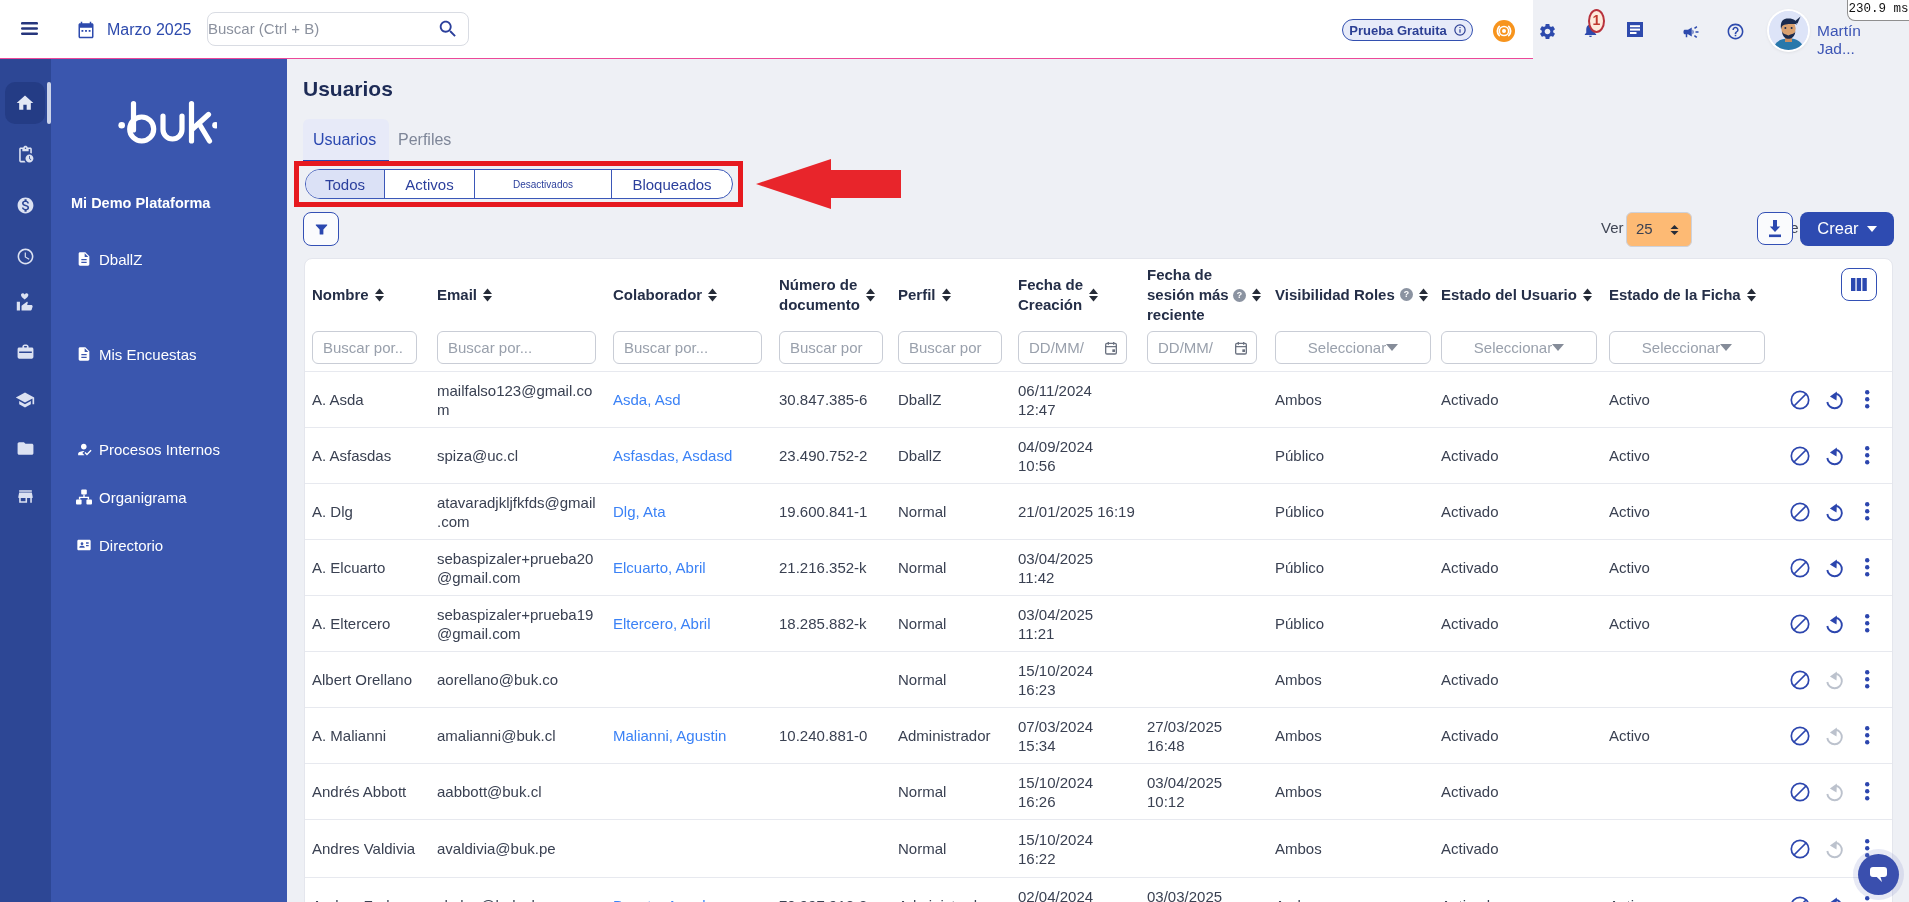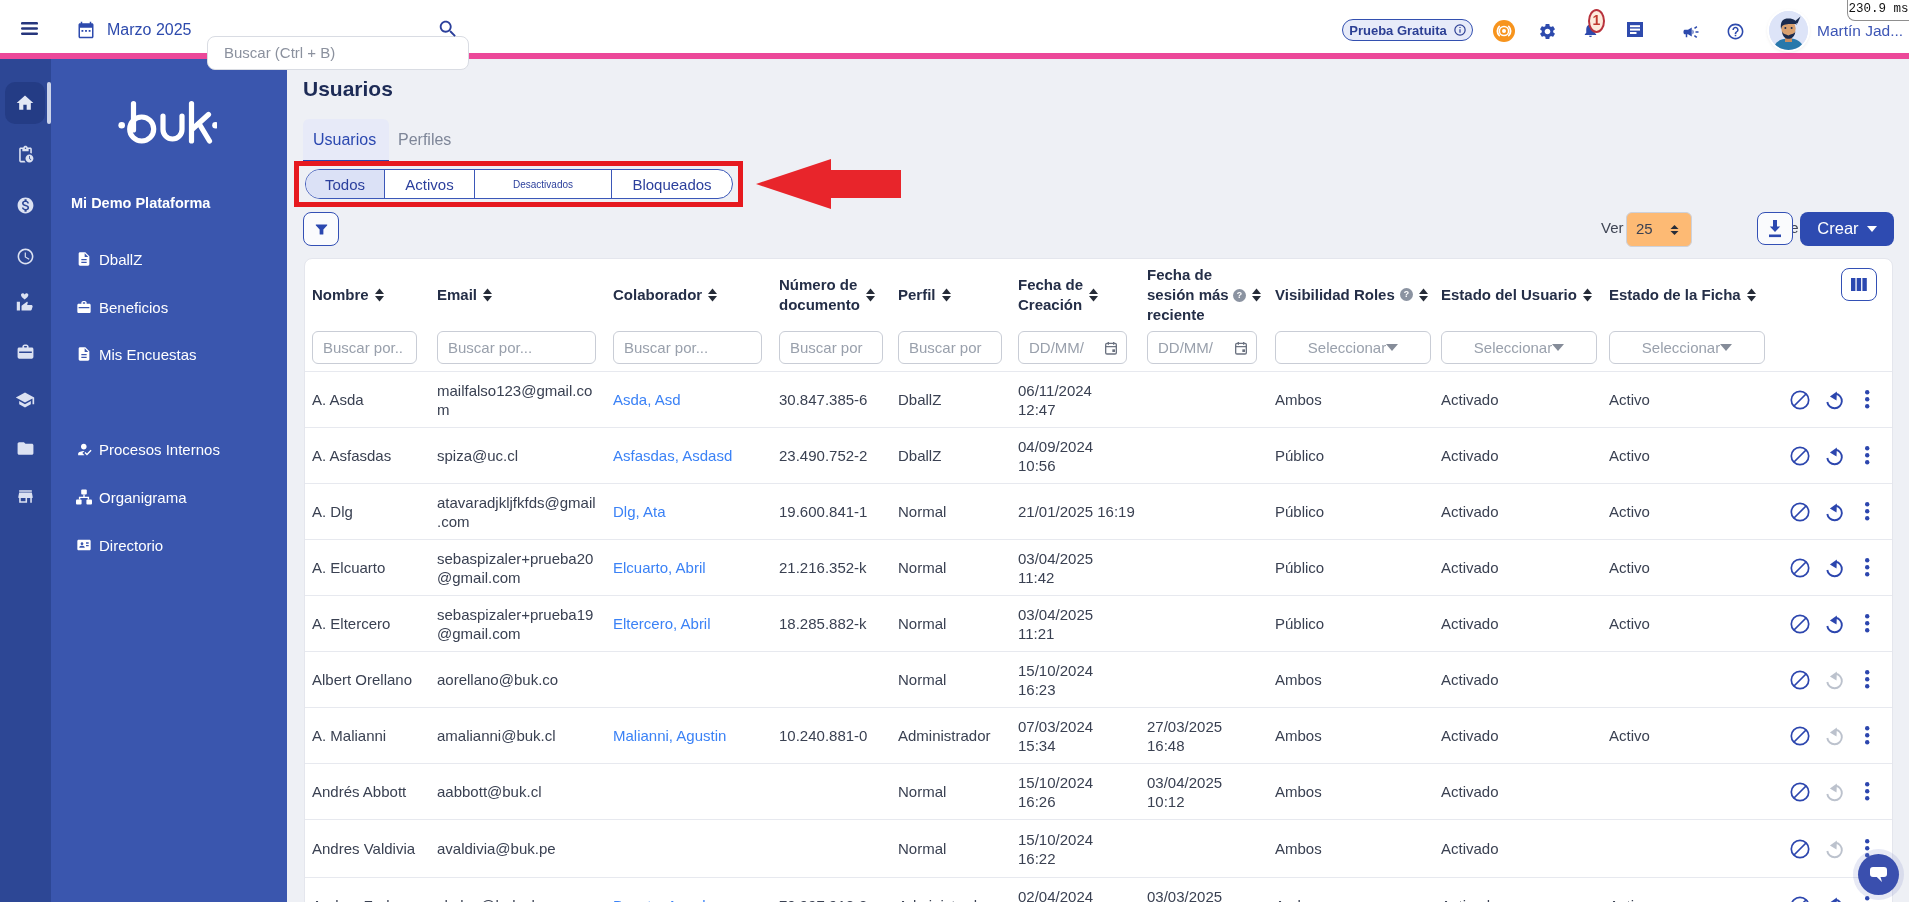--- a/index.html
+++ b/index.html
@@ -1,25 +1,25 @@
 <!DOCTYPE html>
 <html><head>
 <meta charset="utf-8">
 <style>
   * { margin:0; padding:0; box-sizing:border-box; }
   html,body { width:1909px; height:902px; overflow:hidden; }
   body { font-family:"Liberation Sans", sans-serif; position:relative; background:#eef0f5; }
   .abs { position:absolute; }
 
   
-  #topbar { position:absolute; left:0; top:0; width:1909px; height:59px; background:#fff;
-            border-bottom:6px solid #ec4899; z-index:30; }
+  #topbar { position:absolute; left:0; top:0; width:1533px; height:59px; background:#fff;
+            border-bottom:1px solid #ec4899; z-index:30; }
   #searchbox { position:absolute; left:207px; top:12px; width:262px; height:34px;
                border:1px solid #d9dce3; border-radius:8px; background:#fff;
-               color:#8b919e; font-size:15px; line-height:32px; padding-left:16px;margin-top:24px; }
+               color:#8b919e; font-size:15px; line-height:32px; padding-left:0; }
   .tb-ic { position:absolute; top:0; }
 
   
   #rail  { position:absolute; left:0; top:59px; width:51px;  height:843px; background:#2d4795; z-index:20; }
   #panel { position:absolute; left:51px; top:59px; width:236px; height:843px; background:#3a56ae; z-index:20; }
   .rail-ic { position:absolute; left:6px; width:38px; height:38px; display:flex; align-items:center; justify-content:center; }
   .mi { position:absolute; left:0; width:236px; height:40px; color:#fff; font-size:15px; }
   .mi svg { position:absolute; left:25px; top:50%; margin-top:-8px; }
   .mi span { position:absolute; left:48px; top:50%; transform:translateY(-50%); }
 
@@ -199,26 +199,20 @@
     <circle cx="102.5" cy="25.3" r="3.3" fill="#fff"></circle>
   </svg>
   <div class="abs" style="left:20px;top:136px;font-size:14.5px;font-weight:bold;color:#fff;">Mi Demo Plataforma</div>
 
   <div class="mi" style="top:180px">
       <svg width="16" height="16" viewBox="0 0 24 24" fill="#fff">
         <path d="M14 2H6c-1.1 0-1.99.9-1.99 2L4 20c0 1.1.89 2 2 2h12c1.1 0 2-.9 2-2V8l-6-6zm2 16H8v-2h8v2zm0-4H8v-2h8v2zm-3-5V3.5L18.5 9H13z"></path>
       </svg>
       <span>DballZ</span>
     </div>
-  <div class="mi" style="top:228px">
-      <svg width="16" height="16" viewBox="0 0 24 24" fill="#fff">
-        <path d="M20 7h-4.18c.11-.31.18-.65.18-1 0-1.66-1.34-3-3-3h-2c-1.66 0-3 1.34-3 3 0 .35.07.69.18 1H4c-1.11 0-2 .89-2 2v10c0 1.11.89 2 2 2h16c1.11 0 2-.89 2-2V9c0-1.11-.89-2-2-2zm-9-2h2c.55 0 1 .45 1 1s-.45 1-1 1h-2c-.55 0-1-.45-1-1s.45-1 1-1zm9 9H4v-2h16v2z"></path>
-      </svg>
-      <span>Beneficios</span>
-    </div>
   <div class="mi" style="top:275px">
       <svg width="16" height="16" viewBox="0 0 24 24" fill="#fff">
         <path d="M14 2H6c-1.1 0-1.99.9-1.99 2L4 20c0 1.1.89 2 2 2h12c1.1 0 2-.9 2-2V8l-6-6zm2 16H8v-2h8v2zm0-4H8v-2h8v2zm-3-5V3.5L18.5 9H13z"></path>
       </svg>
       <span>Mis Encuestas</span>
     </div>
   <div class="mi" style="top:370px">
       <svg width="17" height="17" viewBox="0 0 24 24" fill="#fff">
         <path d="M9 17l3-2.94c-.39-.04-.68-.06-1-.06-2.67 0-8 1.34-8 4v2h9l-3-3zm2-5c2.21 0 4-1.79 4-4s-1.79-4-4-4-4 1.79-4 4 1.79 4 4 4zm4.47 8.5L12 17l1.4-1.41 2.07 2.08 5.13-5.17 1.4 1.41z"></path>
       </svg>

